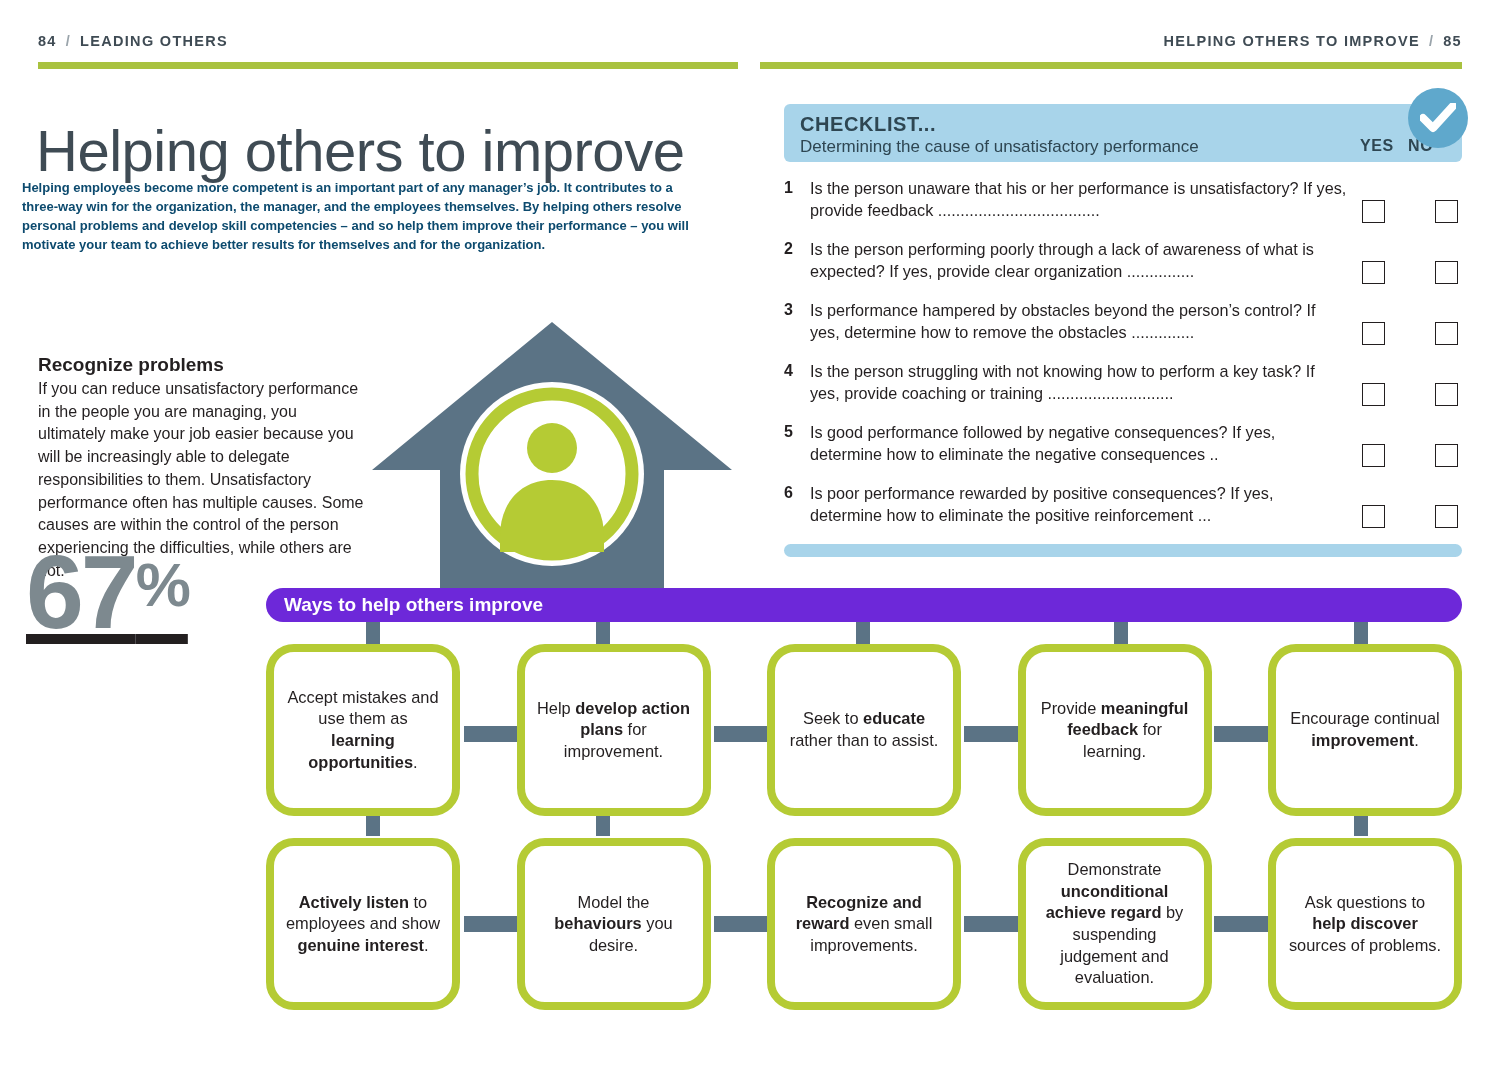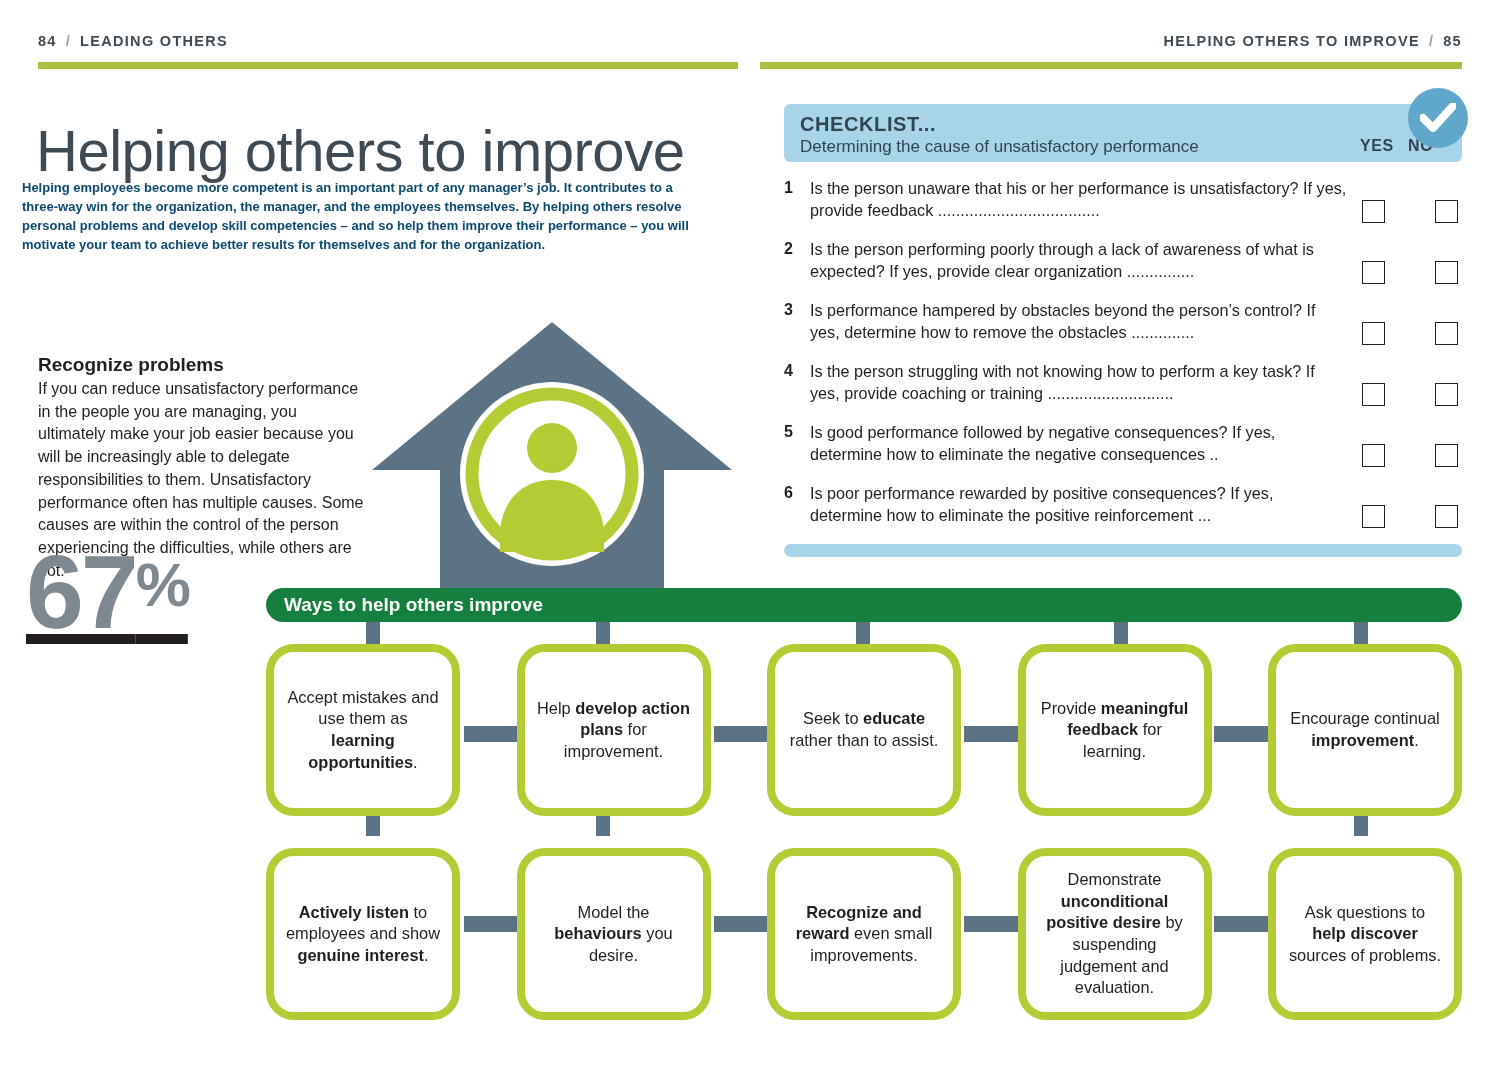--- a/index.html
+++ b/index.html
@@ -221,42 +221,42 @@
     top: 588px;
     width: 1196px;
     height: 450px;
   }
   .ways-bar {
     position: absolute;
     left: 0;
     top: 0;
     width: 1196px;
     height: 34px;
-    background: #15803d;
+    background: #6d28d9;
     border-radius: 17px;
     color: #ffffff;
     font-size: 19px;
     font-weight: bold;
     display: flex;
     align-items: center;
     padding-left: 18px;
     box-sizing: border-box;
   }
   .connector {
     position: absolute;
     background: #5b7385;
   }
   .grid {
     position: absolute;
     left: 0;
     top: 56px;
     width: 1196px;
     display: flex;
     flex-direction: column;
-    gap: 32px;
+    gap: 22px;
   }
   .grid-row {
     display: flex;
     justify-content: space-between;
   }
   .card {
     width: 194px;
     height: 172px;
     border: 8px solid #b5cb34;
     border-radius: 28px;
@@ -425,21 +425,21 @@
           <div class="card">
             <div><b>Actively listen</b><span> to employees and show </span><b>genuine interest</b><span>.</span></div>
           </div>
           <div class="card">
             <div><span>Model the </span><b>behaviours</b><span> you desire.</span></div>
           </div>
           <div class="card">
             <div><b>Recognize and reward</b><span> even small improvements.</span></div>
           </div>
           <div class="card">
-            <div><span>Demonstrate </span><b>unconditional positive desire</b><span> by suspending judgement and evaluation.</span></div>
+            <div><span>Demonstrate </span><b>unconditional achieve regard</b><span> by suspending judgement and evaluation.</span></div>
           </div>
           <div class="card">
             <div><span>Ask questions to </span><b>help discover</b><span> sources of problems.</span></div>
           </div>
         </div>
     </div>
   </section>
 
 </div>
 

